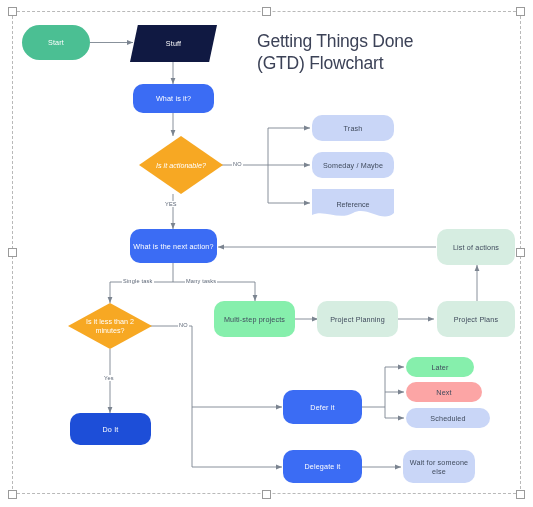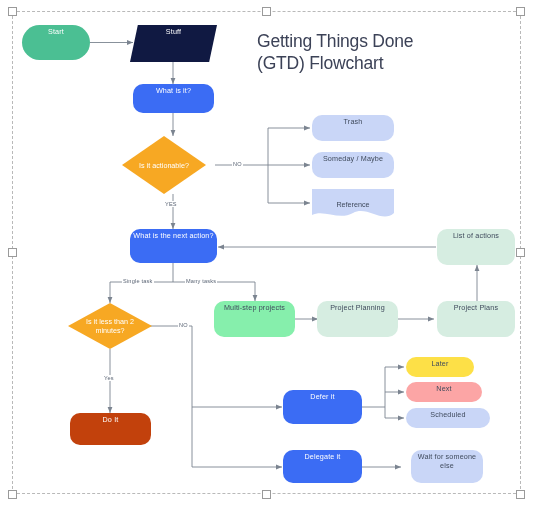--- a/index.html
+++ b/index.html
@@ -44,20 +44,21 @@
     width: 533px;
     height: 507px;
     pointer-events: none;
   }
 
   
   .node {
     position: absolute;
     box-sizing: border-box;
     display: flex;
+    align-items: center;
     justify-content: center;
     text-align: center;
     line-height: 1.25;
     font-size: 7.2px;
     letter-spacing: 0.15px;
     padding: 2px;
   }
   .node-light { color: #ffffff; }
   .node-dark  { color: #3f4a5c; }
 
@@ -186,21 +187,21 @@
 
   <div class="node node-light" style="left:130px; top:25px; width:87px; height:37px; background:#101942;
               clip-path: polygon(9% 0, 100% 0, 91% 100%, 0 100%);">
     <span>Stuff</span>
   </div>
 
   <div class="node node-light shape-rect" style="left:133px; top:84px; width:81px; height:29px; background:#3B6CF4;">
     <span>What is it?</span>
   </div>
 
-  <div class="diamond-wrap" style="left:122px; top:136px; width:84px; height:58px;">
+  <div class="diamond-wrap" style="left:139px; top:136px; width:84px; height:58px;font-style:italic;">
     <svg class="diamond-bg" viewBox="0 0 84 58" preserveAspectRatio="none">
       <polygon points="42,0 84,29 42,58 0,29" fill="#F7A823"></polygon>
     </svg>
     <span class="diamond-label">Is it actionable?</span>
   </div>
 
   <div class="node node-dark shape-rect" style="left:312px; top:115px; width:82px; height:26px; background:#C9D6F7;">
     <span>Trash</span>
   </div>
 
@@ -235,45 +236,45 @@
   </div>
 
   <div class="node node-dark shape-rect" style="left:317px; top:301px; width:81px; height:36px; background:#D6EDE1;">
     <span>Project Planning</span>
   </div>
 
   <div class="node node-dark shape-rect" style="left:437px; top:301px; width:78px; height:36px; background:#D6EDE1;">
     <span>Project Plans</span>
   </div>
 
-  <div class="node node-light shape-rect" style="left:70px; top:413px; width:81px; height:32px; background:#c2410c;">
+  <div class="node node-light shape-rect" style="left:70px; top:413px; width:81px; height:32px; background:#1d4ed8;">
     <span>Do It</span>
   </div>
 
   <div class="node node-light shape-rect" style="left:283px; top:390px; width:79px; height:34px; background:#3B6CF4;">
     <span>Defer it</span>
   </div>
 
   <div class="node node-light shape-rect" style="left:283px; top:450px; width:79px; height:33px; background:#3B6CF4;">
     <span>Delegate it</span>
   </div>
 
-  <div class="node node-dark shape-rect" style="left:406px; top:357px; width:68px; height:20px; background:#fde047;">
+  <div class="node node-dark shape-rect" style="left:406px; top:357px; width:68px; height:20px; background:#86efac;">
     <span>Later</span>
   </div>
 
   <div class="node node-dark shape-rect" style="left:406px; top:382px; width:76px; height:20px; background:#fca5a5;">
     <span>Next</span>
   </div>
 
   <div class="node node-dark shape-rect" style="left:406px; top:408px; width:84px; height:20px; background:#C9D6F7;">
     <span>Scheduled</span>
   </div>
 
-  <div class="node node-dark shape-rect" style="left:403px; top:450px; width:72px; height:33px; background:#C9D6F7;margin-left:8px;">
+  <div class="node node-dark shape-rect" style="left:403px; top:450px; width:72px; height:33px; background:#C9D6F7;">
     <span>Wait for someone else</span>
   </div>
 
   <div class="edge-label" style="left:232px; top:161px;">NO</div>
   <div class="edge-label" style="left:164px; top:201px;">YES</div>
   <div class="edge-label" style="left:122px; top:278px;">Single task</div>
   <div class="edge-label" style="left:185px; top:278px;">Many tasks</div>
   <div class="edge-label" style="left:178px; top:322px;">NO</div>
   <div class="edge-label" style="left:103px; top:375px;">Yes</div>
 

